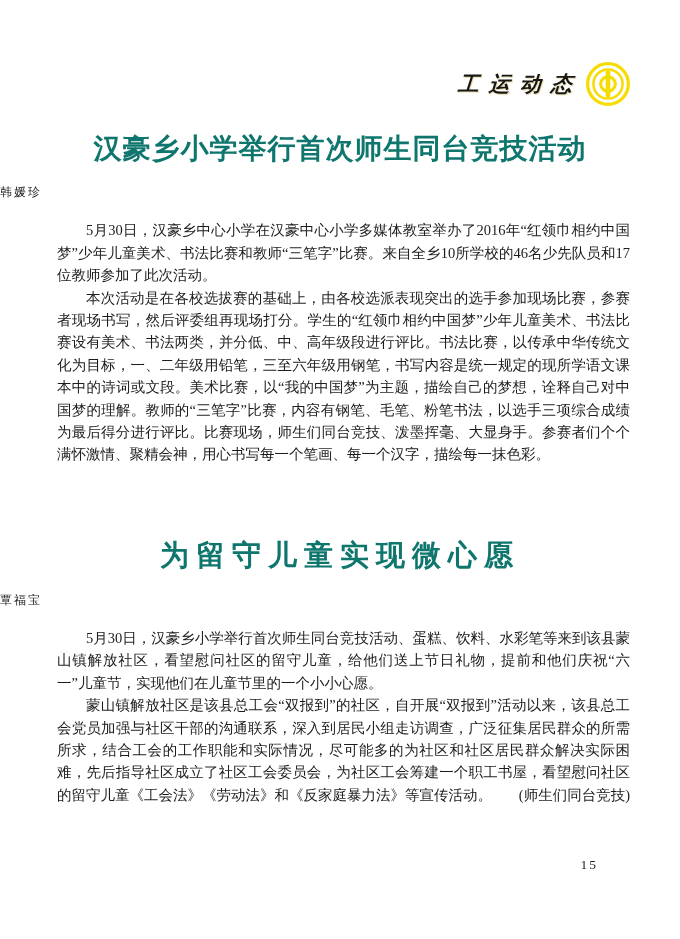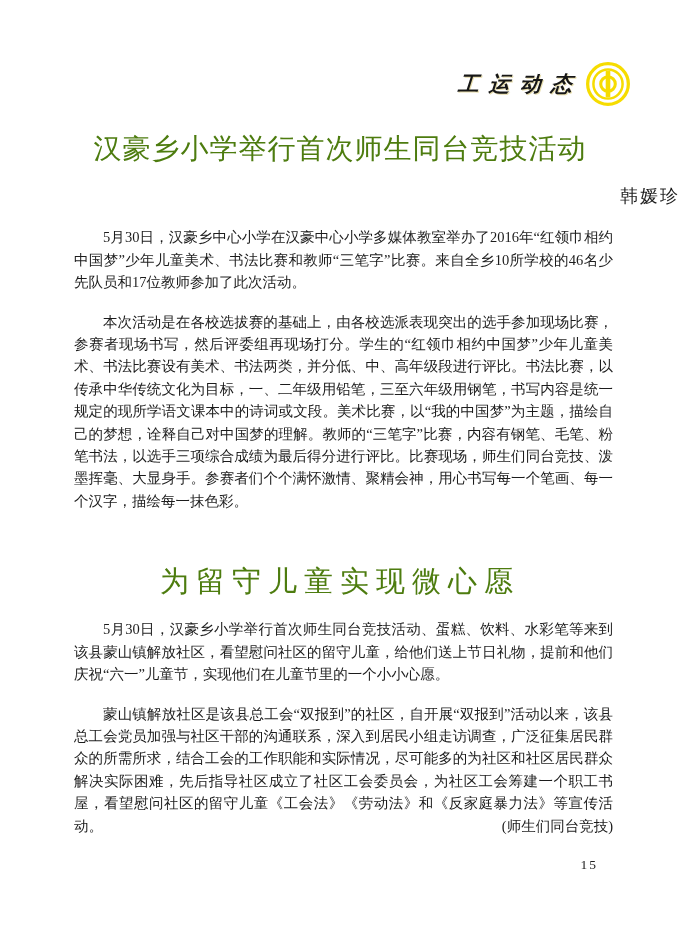--- a/index.html
+++ b/index.html
@@ -27,41 +27,41 @@
     letter-spacing: 10px;
     color: #161616;
     text-shadow: 1px 1px 0 rgba(190,160,20,0.35);
     transform: skewX(-4deg);
     white-space: nowrap;
   }
   .logo { width: 48px; height: 48px; margin-left: 2px; flex: 0 0 auto; }
   
   .article-title {
     text-align: center;
-    font-weight: 400;
-    color: #4d7c0f;
+    font-weight: 700;
+    color: #0f766e;
     line-height: 1.2;
   }
   .title-1 { font-size: 28px; letter-spacing: 1px; margin-top: 24px; }
-  .title-2 { font-size: 29px; letter-spacing: 7px; margin-top: 52px; text-align: center; }
+  .title-2 { font-size: 29px; letter-spacing: 7px; margin-top: 72px; text-align: center; }
   .author {
-    text-align: right;
-    font-size: 18px;
+    text-align: left;
+    font-size: 12px;
     margin-top: 16px;
     letter-spacing: 2px;
     color: #1c1c1c;
   }
   
   .article-body {
     margin: 18px 50px 0 57px;
     font-size: 14.5px;
     line-height: 22.4px;
     text-align: justify;
   }
-  .para { margin: 17px; text-indent: 2em; }
+  .para { margin: 0; text-indent: 2em; }
   .attribution { float: right; text-indent: 0; }
   
   .page-number {
     position: absolute;
     right: 82px;
     bottom: 66px;
     font-size: 13.5px;
     letter-spacing: 2px;
     color: #222;
   }
@@ -85,20 +85,21 @@
     <h1 class="article-title title-1">汉豪乡小学举行首次师生同台竞技活动</h1>
     <div class="author">韩媛珍</div>
     <div class="article-body">
       <p class="para">5月30日，汉豪乡中心小学在汉豪中心小学多媒体教室举办了2016年“红领巾相约中国梦”少年儿童美术、书法比赛和教师“三笔字”比赛。来自全乡10所学校的46名少先队员和17位教师参加了此次活动。</p>
       <p class="para">本次活动是在各校选拔赛的基础上，由各校选派表现突出的选手参加现场比赛，参赛者现场书写，然后评委组再现场打分。学生的“红领巾相约中国梦”少年儿童美术、书法比赛设有美术、书法两类，并分低、中、高年级段进行评比。书法比赛，以传承中华传统文化为目标，一、二年级用铅笔，三至六年级用钢笔，书写内容是统一规定的现所学语文课本中的诗词或文段。美术比赛，以“我的中国梦”为主题，描绘自己的梦想，诠释自己对中国梦的理解。教师的“三笔字”比赛，内容有钢笔、毛笔、粉笔书法，以选手三项综合成绩为最后得分进行评比。比赛现场，师生们同台竞技、泼墨挥毫、大显身手。参赛者们个个满怀激情、聚精会神，用心书写每一个笔画、每一个汉字，描绘每一抹色彩。</p>
     </div>
   </div>
 
   <div>
     <h1 class="article-title title-2">为留守儿童实现微心愿</h1>
+    <div class="author">覃福宝</div>
     <div class="article-body">
       <p class="para">5月30日，汉豪乡小学举行首次师生同台竞技活动、蛋糕、饮料、水彩笔等来到该县蒙山镇解放社区，看望慰问社区的留守儿童，给他们送上节日礼物，提前和他们庆祝“六一”儿童节，实现他们在儿童节里的一个小小心愿。</p>
       <p class="para"><span>蒙山镇解放社区是该县总工会“双报到”的社区，自开展“双报到”活动以来，该县总工会党员加强与社区干部的沟通联系，深入到居民小组走访调查，广泛征集居民群众的所需所求，结合工会的工作职能和实际情况，尽可能多的为社区和社区居民群众解决实际困难，先后指导社区成立了社区工会委员会，为社区工会筹建一个职工书屋，看望慰问社区的留守儿童《工会法》《劳动法》和《反家庭暴力法》等宣传活动。</span><span class="attribution">(师生们同台竞技)</span></p>
     </div>
   </div>
 
   <div class="page-number">15</div>
 </div>
 
 </body></html>

